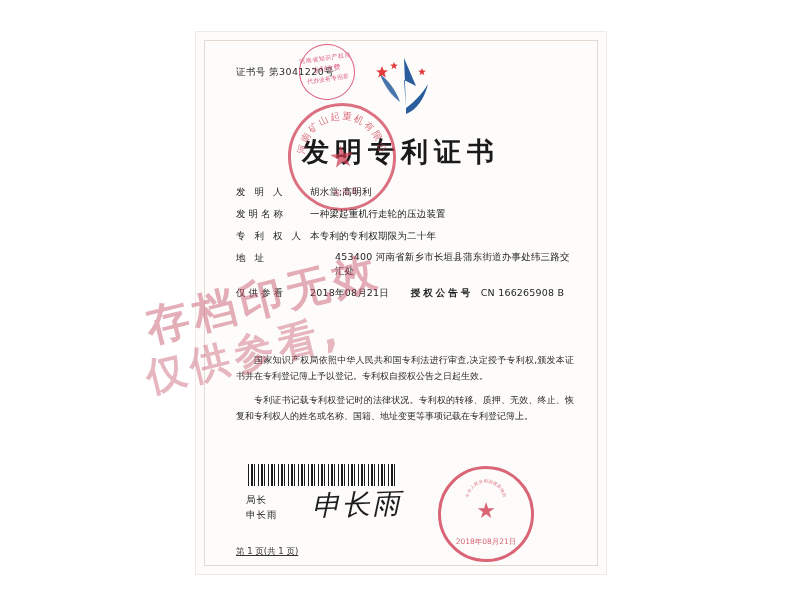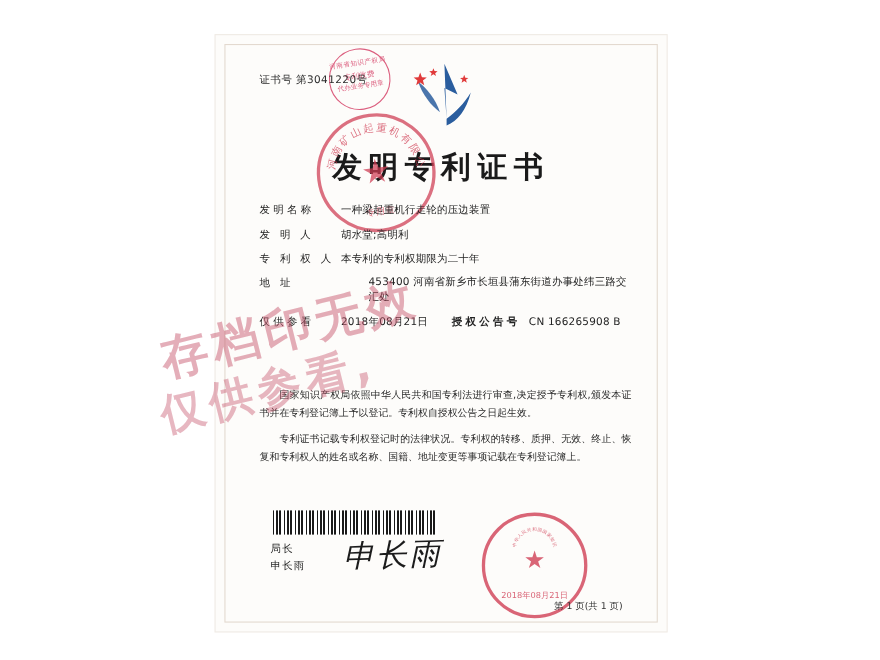--- a/index.html
+++ b/index.html
@@ -243,23 +243,24 @@
     font-size: 7.5px;
     color: #cf3b52;
   }
 
   
   .footer {
     position: absolute;
     left: 236px;
     top: 546px;
     width: 330px;
-    text-align: right;
+    text-align: left;
     font-size: 8.5px;
     color: #333;
+    text-decoration: underline;
   }
 
   
   .watermark {
     position: absolute;
     left: 140px;
     top: 300px;
     width: 560px;
     transform: rotate(-14deg);
     transform-origin: left top;
@@ -320,26 +321,26 @@
           <textPath href="#arcTop" startOffset="6%">河南矿山起重机有限公司</textPath>
         </text>
       </svg>
     </div>
     <div class="star">★</div>
     <div class="bottom-text">专用章</div>
   </div>
 
   <div class="fields">
     <div class="frow">
+      <div class="flabel">发 明 人</div>
+      <div class="fvalue">胡水堂;高明利</div>
+    </div>
+    <div class="frow">
       <div class="flabel">发明名称</div>
       <div class="fvalue">一种梁起重机行走轮的压边装置</div>
-    </div>
-    <div class="frow">
-      <div class="flabel">发 明 人</div>
-      <div class="fvalue">胡水堂;高明利</div>
     </div>
     <div class="frow">
       <div class="flabel">专 利 权 人</div>
       <div class="fvalue">本专利的专利权期限为二十年</div>
     </div>
     <div class="frow">
       <div class="flabel">地        址</div>
       <div class="fvalue wrap">453400 河南省新乡市长垣县蒲东街道办事处纬三路交汇处</div>
     </div>
     <div class="frow">

